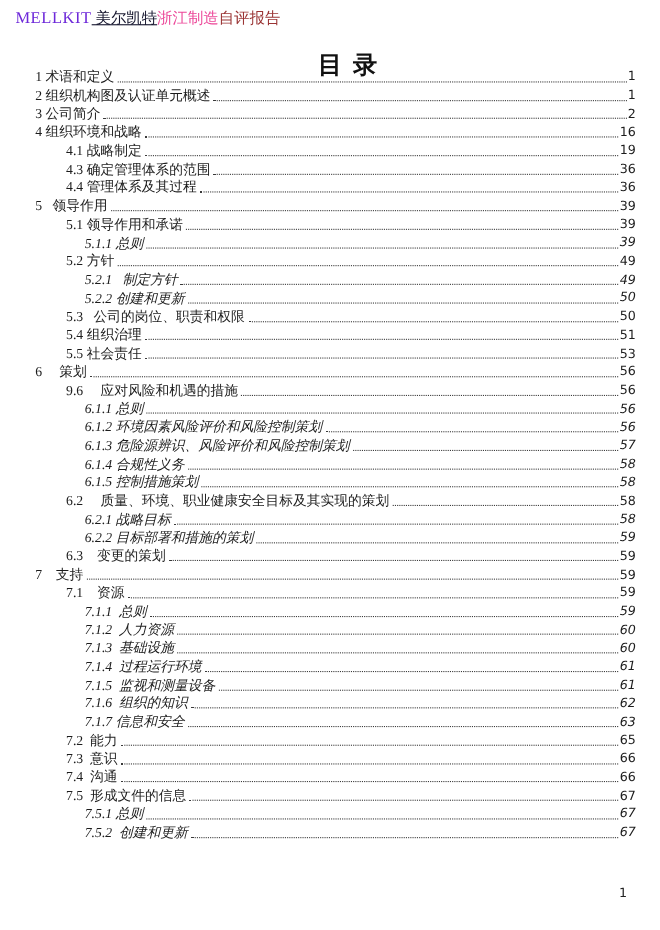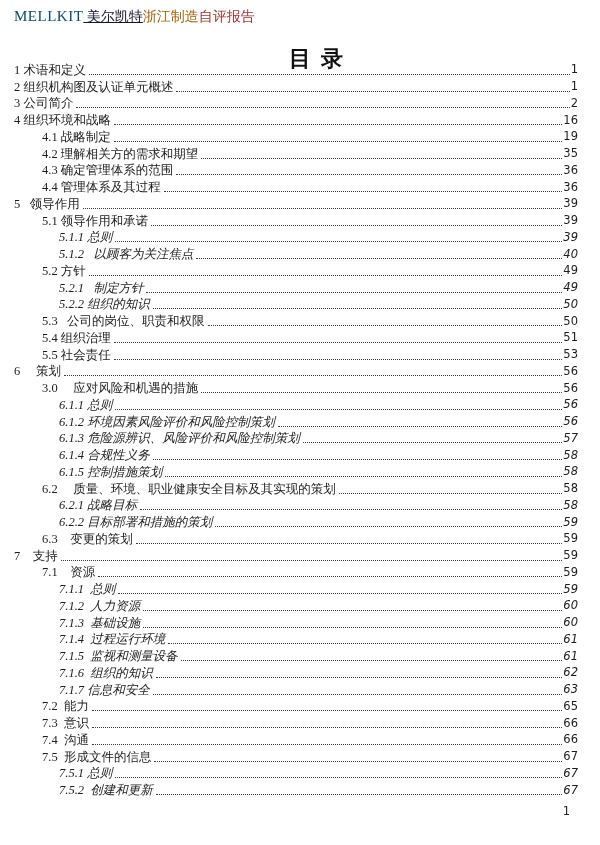--- a/index.html
+++ b/index.html
@@ -33,21 +33,21 @@
     margin: 16px;
     text-align: center;
     font-size: 22px;
     font-weight: bold;
     letter-spacing: 10px;
     text-indent: 10px; 
     color: #111111;
   }
   .toc-list {
     position: absolute;
-    top: 61px; left: 14px; right: 22px;
+    top: 61px; left: 32px; right: 22px;
   }
   .toc-row {
     display: flex;
     align-items: flex-end;
     height: 16.75px;
     font-size: 12.5px;
     line-height: 15px;
   }
   .toc-row .lbl {
     white-space: pre;
@@ -79,21 +79,21 @@
     font-family: "DejaVu Sans", sans-serif;
     color: #222222;
   }
 </style>
 </head>
 <body>
 
 <div class="page">
 
   <div class="doc-header">
-    <span class="brand" style="color: #0c4a6e;">MELLKIT</span><span class="seg" style="color: rgb(22, 22, 46); text-decoration: underline;"> 美尔凯特</span><span class="seg" style="color: #a16207;">浙江制造</span><span class="seg" style="color: rgb(154, 52, 52);">自评报告</span>
+    <span class="brand" style="color: #6d28d9;">MELLKIT</span><span class="seg" style="color: rgb(22, 22, 46); text-decoration: underline;"> 美尔凯特</span><span class="seg" style="color: #ec4899;">浙江制造</span><span class="seg" style="color: rgb(154, 52, 52);">自评报告</span>
   </div>
 
   <h1 class="toc-title">目录</h1>
 
   <div class="toc-list" id="toc-list">
       <div class="toc-row lvl1">
         <span class="lbl">1 术语和定义</span>
         <span class="dots"></span>
         <span class="pg">1</span>
       </div>
@@ -111,25 +111,20 @@
         <span class="lbl">4 组织环境和战略</span>
         <span class="dots"></span>
         <span class="pg">16</span>
       </div>
       <div class="toc-row lvl2">
         <span class="lbl">4.1 战略制定</span>
         <span class="dots"></span>
         <span class="pg">19</span>
       </div>
       <div class="toc-row lvl2">
-        <span class="lbl">4.2 理解相关方的需求和期望</span>
-        <span class="dots"></span>
-        <span class="pg">35</span>
-      </div>
-      <div class="toc-row lvl2">
         <span class="lbl">4.3 确定管理体系的范围</span>
         <span class="dots"></span>
         <span class="pg">36</span>
       </div>
       <div class="toc-row lvl2">
         <span class="lbl">4.4 管理体系及其过程</span>
         <span class="dots"></span>
         <span class="pg">36</span>
       </div>
       <div class="toc-row lvl1">
@@ -140,37 +135,32 @@
       <div class="toc-row lvl2">
         <span class="lbl">5.1 领导作用和承诺</span>
         <span class="dots"></span>
         <span class="pg">39</span>
       </div>
       <div class="toc-row lvl3">
         <span class="lbl">5.1.1 总则</span>
         <span class="dots"></span>
         <span class="pg">39</span>
       </div>
-      <div class="toc-row lvl3">
-        <span class="lbl">5.1.2   以顾客为关注焦点</span>
-        <span class="dots"></span>
-        <span class="pg">40</span>
-      </div>
       <div class="toc-row lvl2">
         <span class="lbl">5.2 方针</span>
         <span class="dots"></span>
         <span class="pg">49</span>
       </div>
       <div class="toc-row lvl3">
         <span class="lbl">5.2.1   制定方针</span>
         <span class="dots"></span>
         <span class="pg">49</span>
       </div>
       <div class="toc-row lvl3">
-        <span class="lbl">5.2.2 组织的知识</span>
+        <span class="lbl">5.2.2 创建和更新</span>
         <span class="dots"></span>
         <span class="pg">50</span>
       </div>
       <div class="toc-row lvl2">
         <span class="lbl">5.3   公司的岗位、职责和权限</span>
         <span class="dots"></span>
         <span class="pg">50</span>
       </div>
       <div class="toc-row lvl2">
         <span class="lbl">5.4 组织治理</span>
@@ -181,21 +171,21 @@
         <span class="lbl">5.5 社会责任</span>
         <span class="dots"></span>
         <span class="pg">53</span>
       </div>
       <div class="toc-row lvl1">
         <span class="lbl">6     策划</span>
         <span class="dots"></span>
         <span class="pg">56</span>
       </div>
       <div class="toc-row lvl2">
-        <span class="lbl">3.0     应对风险和机遇的措施</span>
+        <span class="lbl">9.6     应对风险和机遇的措施</span>
         <span class="dots"></span>
         <span class="pg">56</span>
       </div>
       <div class="toc-row lvl3">
         <span class="lbl">6.1.1 总则</span>
         <span class="dots"></span>
         <span class="pg">56</span>
       </div>
       <div class="toc-row lvl3">
         <span class="lbl">6.1.2 环境因素风险评价和风险控制策划</span>

